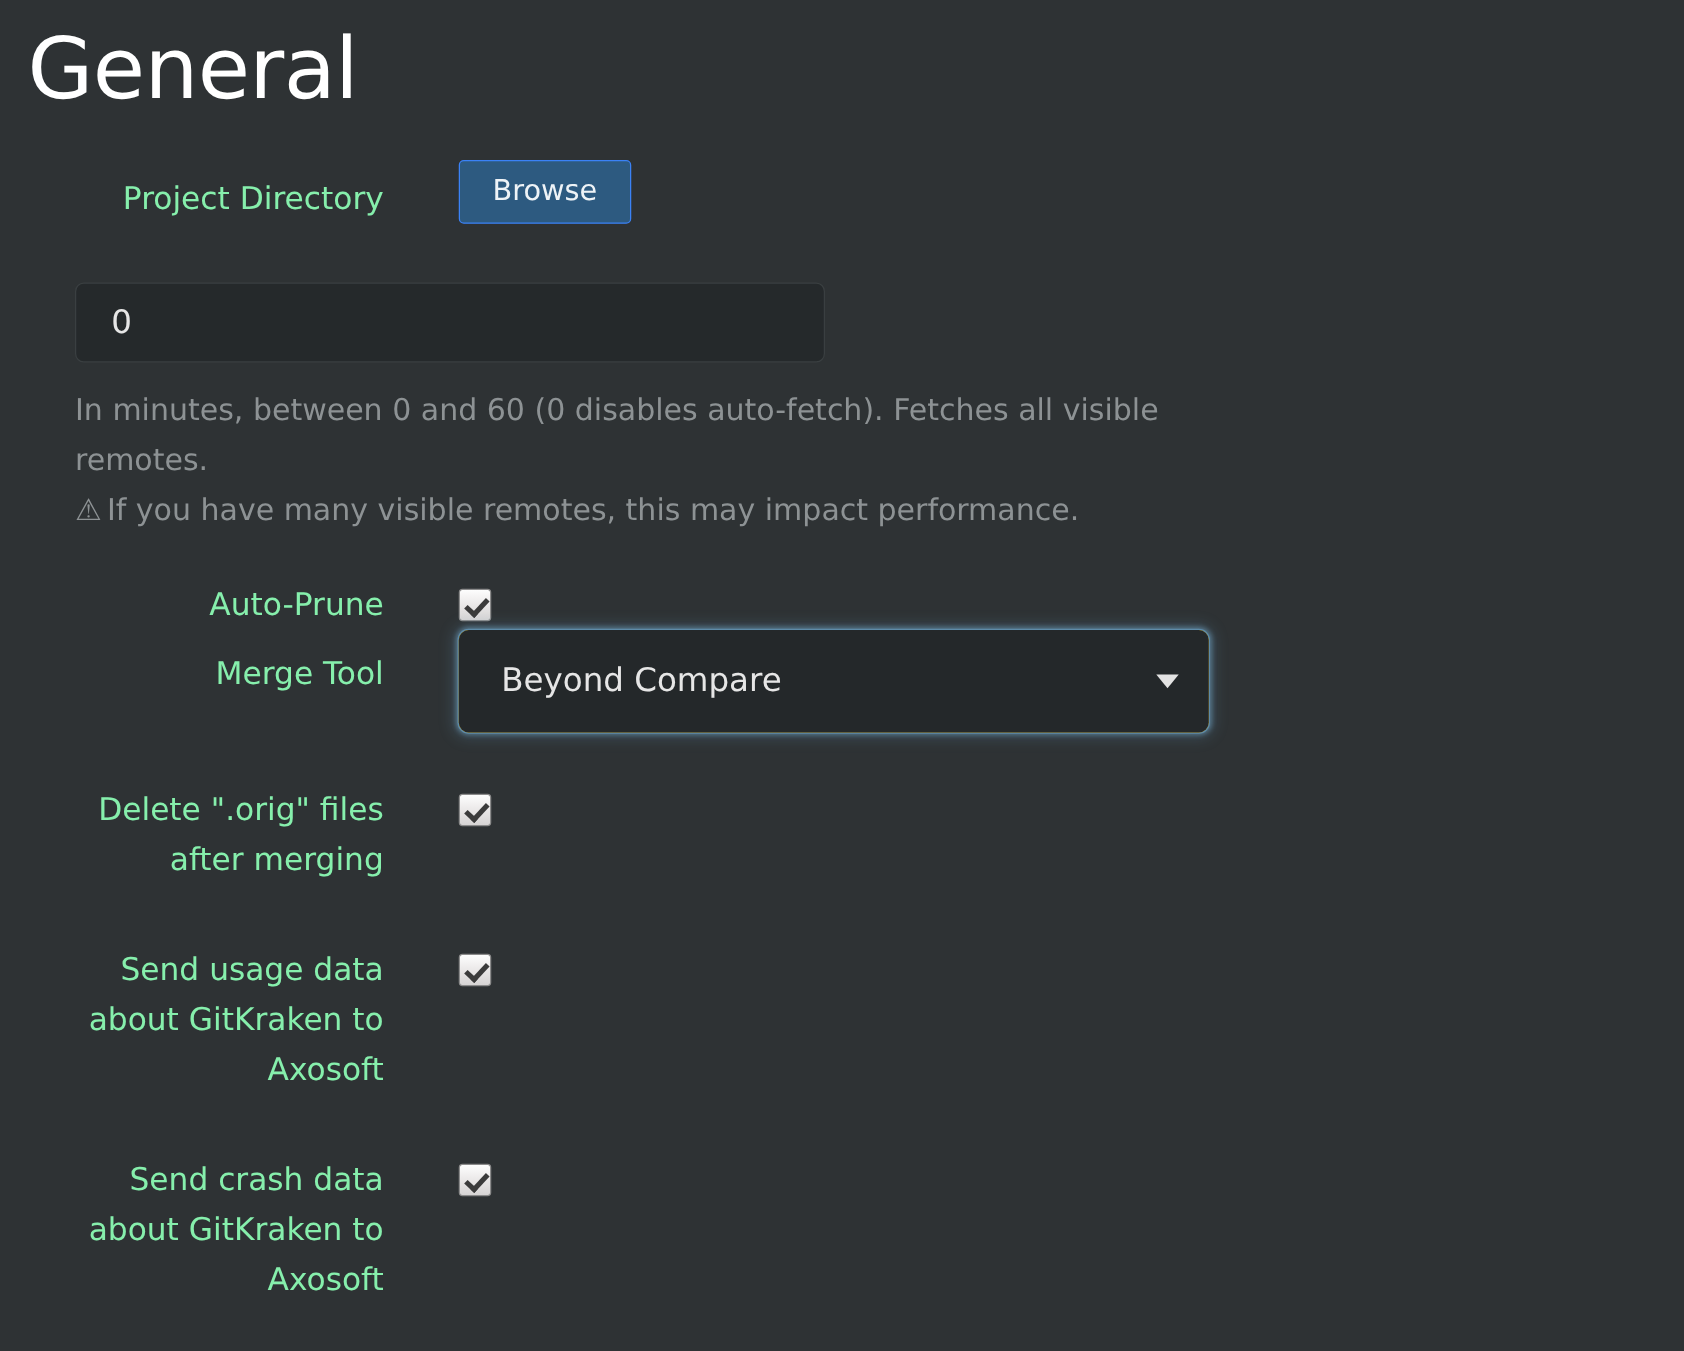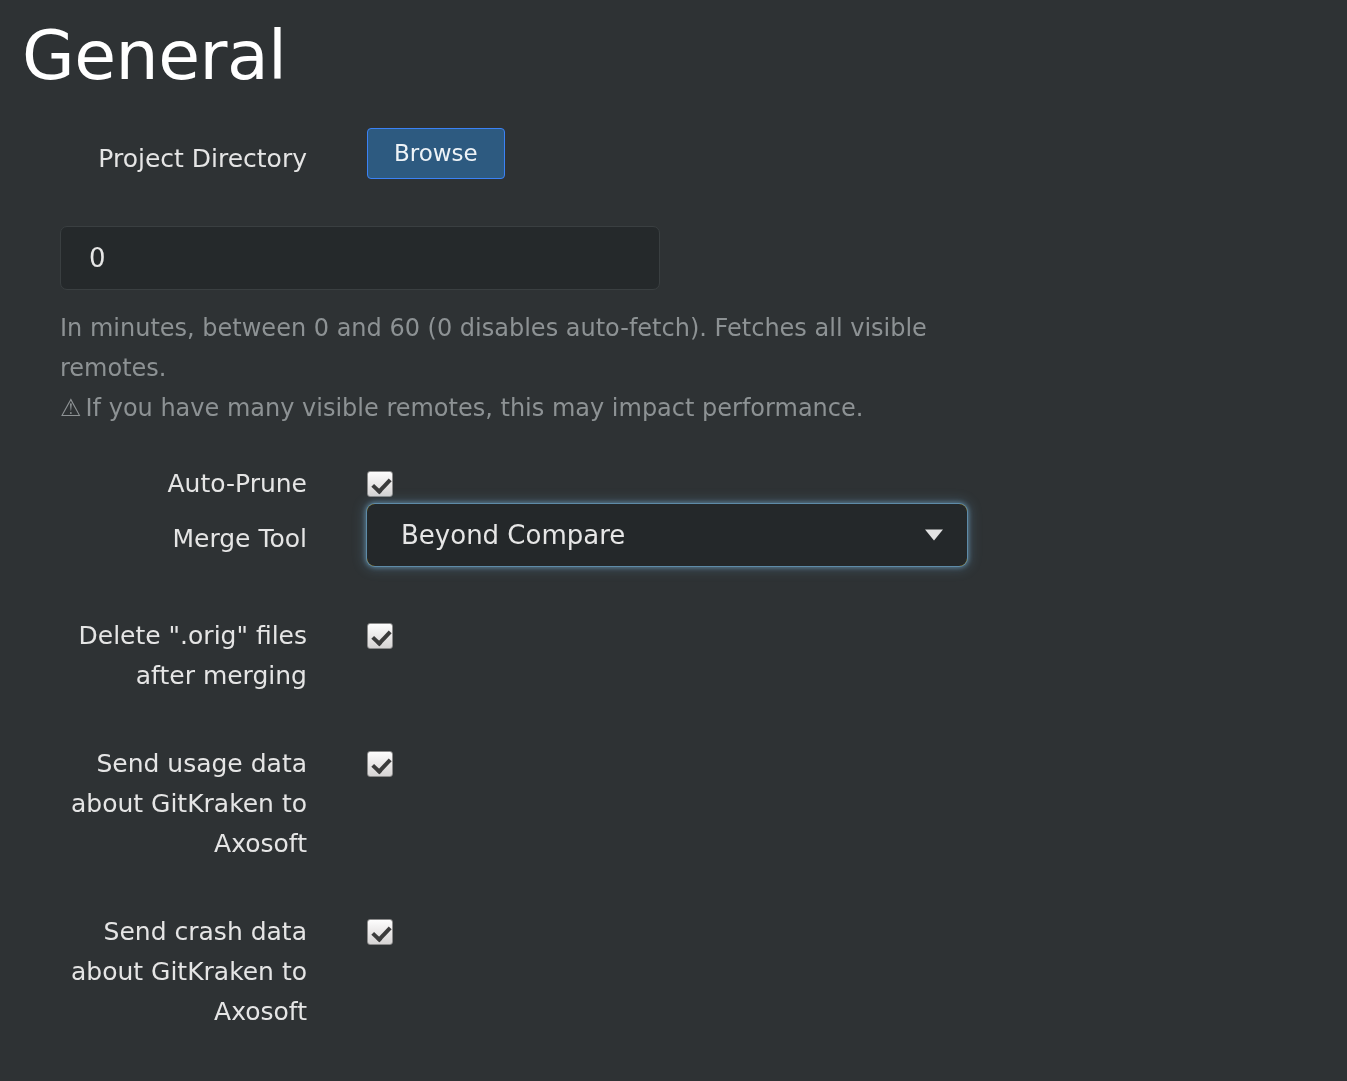--- a/index.html
+++ b/index.html
@@ -49,21 +49,21 @@
     align-items: flex-start;
     width: 100%;
   }
 
   .row-label {
     width: 307px;
     flex: 0 0 307px;
     text-align: right;
     font-size: 25px;
     line-height: 40px;
-    color: #e5e5e5;
+    color: #86efac;
     font-weight: 400;
     padding-right: 0;
   }
 
   .row-control {
     flex: 1 1 auto;
     padding-left: 60px;
     min-width: 0;
   }
 
@@ -146,21 +146,21 @@
   .check-wrap {
     display: flex;
     align-items: center;
     height: 40px;
   }
 
   
   .select-wrap {
     position: relative;
     width: 600px;
-    height: 62px;
+    height: 82px;
     border-radius: 8px;
     box-shadow: 0 0 0 1px #5e8ba8,
                 0 0 4px 2px rgba(125, 185, 222, 0.45),
                 0 0 12px 4px rgba(110, 170, 210, 0.22);
     background: #eab308;
   }
 
   .select-box {
     width: 100%;
     height: 100%;

